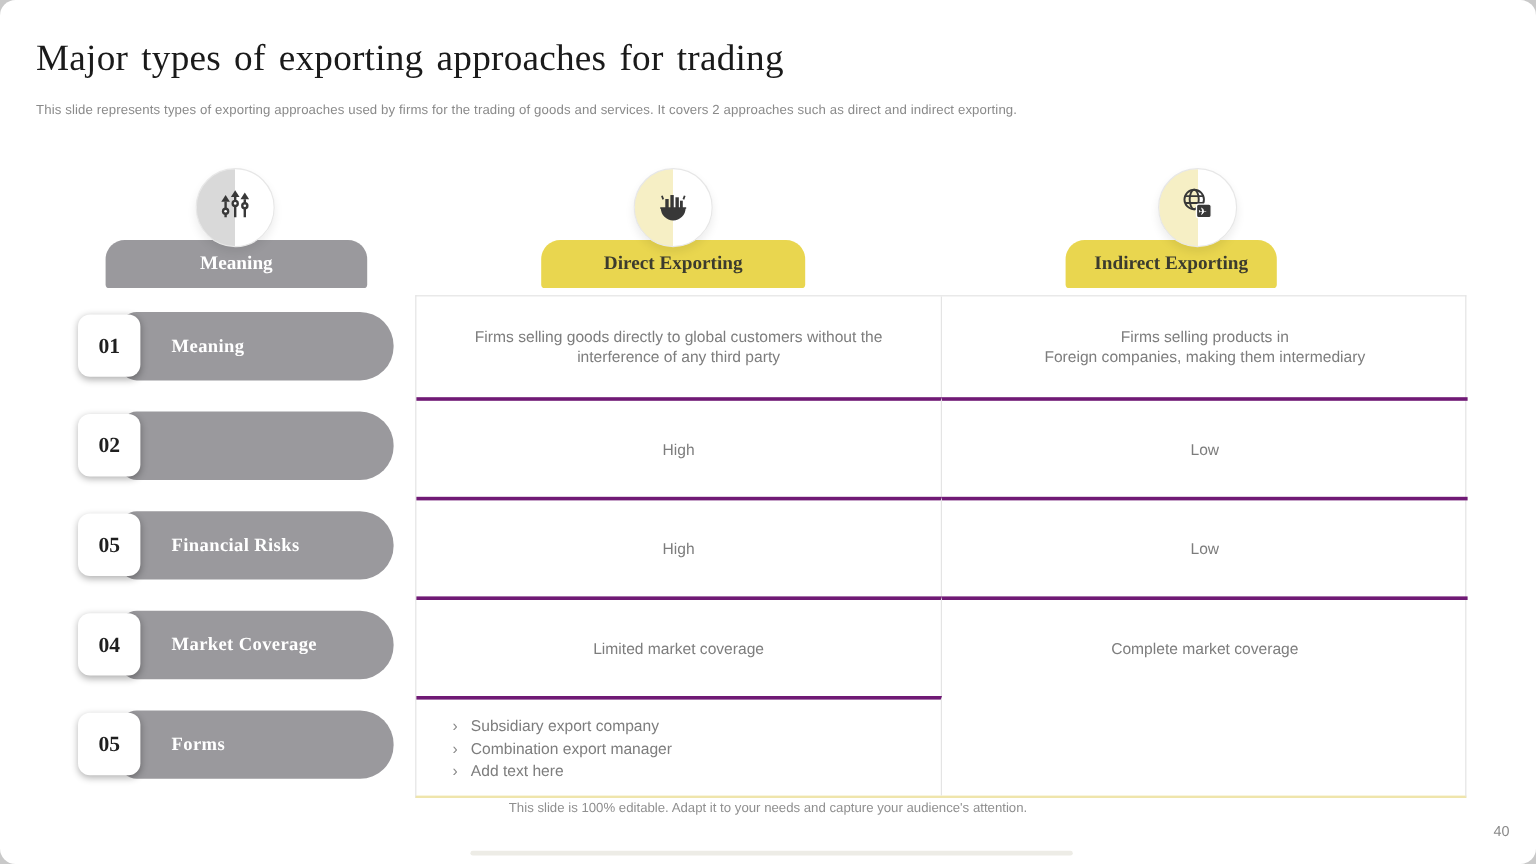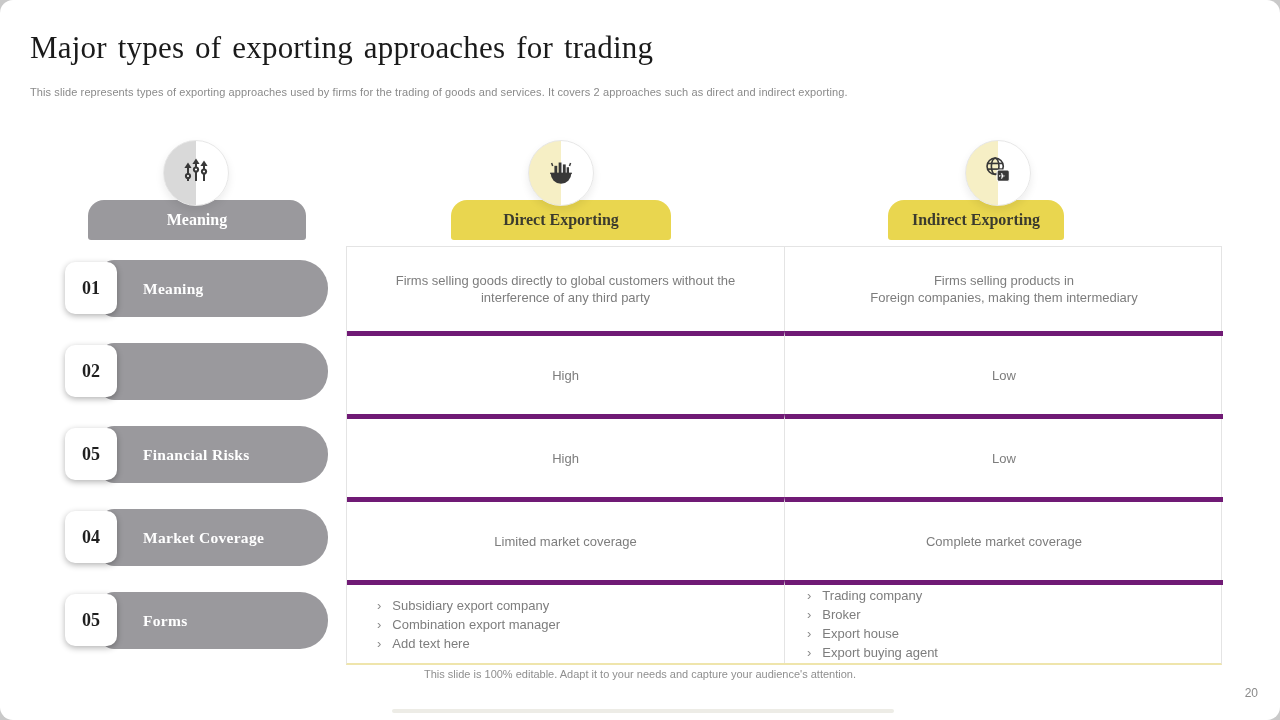--- a/index.html
+++ b/index.html
@@ -58,21 +58,21 @@
   .cmp-table {
     position:absolute; left:346px; top:246px; width:876px;
     display:grid; grid-template-columns:438px 438px;
     grid-template-rows:84px 83px 83px 83px 83px;
     border:1px solid #e4e4e4; border-bottom:2px solid #efe5ac;
     z-index:1;
   }
   .cell {
     display:flex; align-items:center; justify-content:center; text-align:center;
     font-size:13px; color:#7d7d7d; line-height:17px; padding:0 38px;
-    border-top:5px solid #701a75;
+    border-top:3px solid #701a75;
   }
   .cell.first-row { border-top:none; }
   .cell.col-left { border-right:1px solid #e4e4e4; }
   .cell.pre { white-space:pre-line; }
   .cell.forms { justify-content:flex-start; text-align:left; padding:0 10px 0 30px; }
   .cell.forms.col-right { padding-left:22px; }
   .forms ul { list-style:none; }
   .forms li { line-height:19px; color:#7d7d7d; }
   .forms li::before { content:"\203A"; color:#8a8a8a; margin-right:11px; font-size:13px; }
   
@@ -201,27 +201,19 @@
     <div class="cell col-left">Limited market coverage</div>
     <div class="cell col-right">Complete market coverage</div>
 
     <div class="cell col-left forms">
       <ul>
         <li>Subsidiary export company</li>
         <li>Combination export manager</li>
         <li>Add text here</li>
       </ul>
     </div>
-    <div class="cell col-right forms">
-      <ul>
-        <li>Trading company</li>
-        <li>Broker</li>
-        <li>Export house</li>
-        <li>Export buying agent</li>
-      </ul>
-    </div>
   </div>
 
   <div class="footer-strip"></div>
   <div class="footer">This slide is 100% editable. Adapt it to your needs and capture your audience's attention.</div>
-  <div class="page-number">20</div>
+  <div class="page-number">40</div>
 
 </div>
 
 </body></html>

